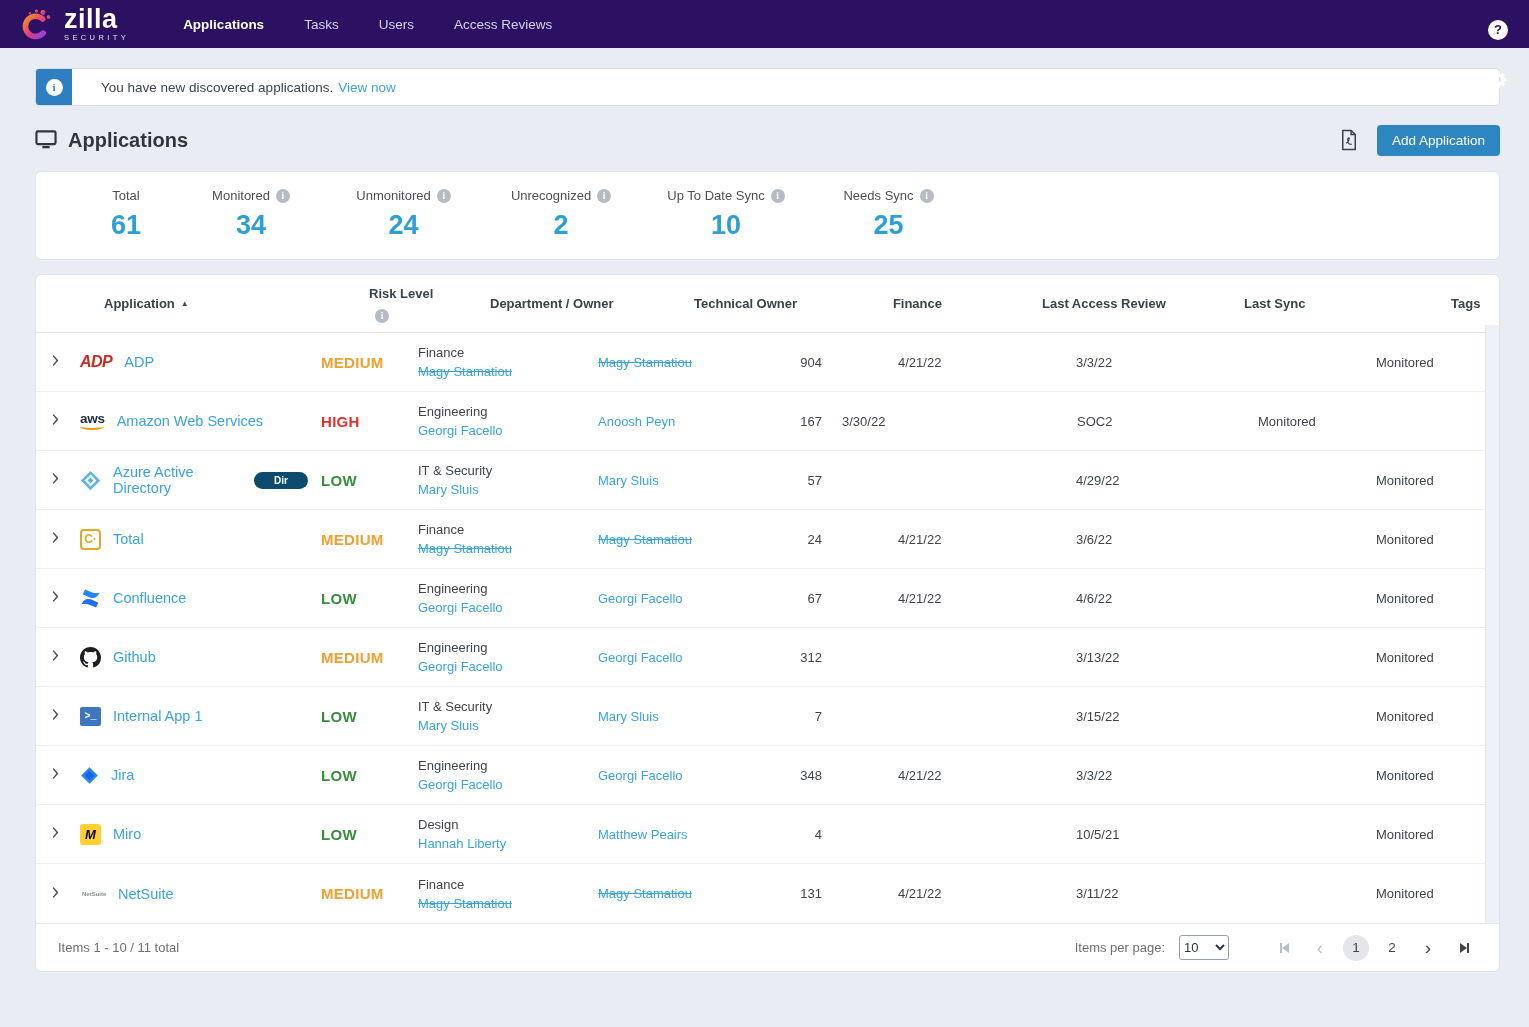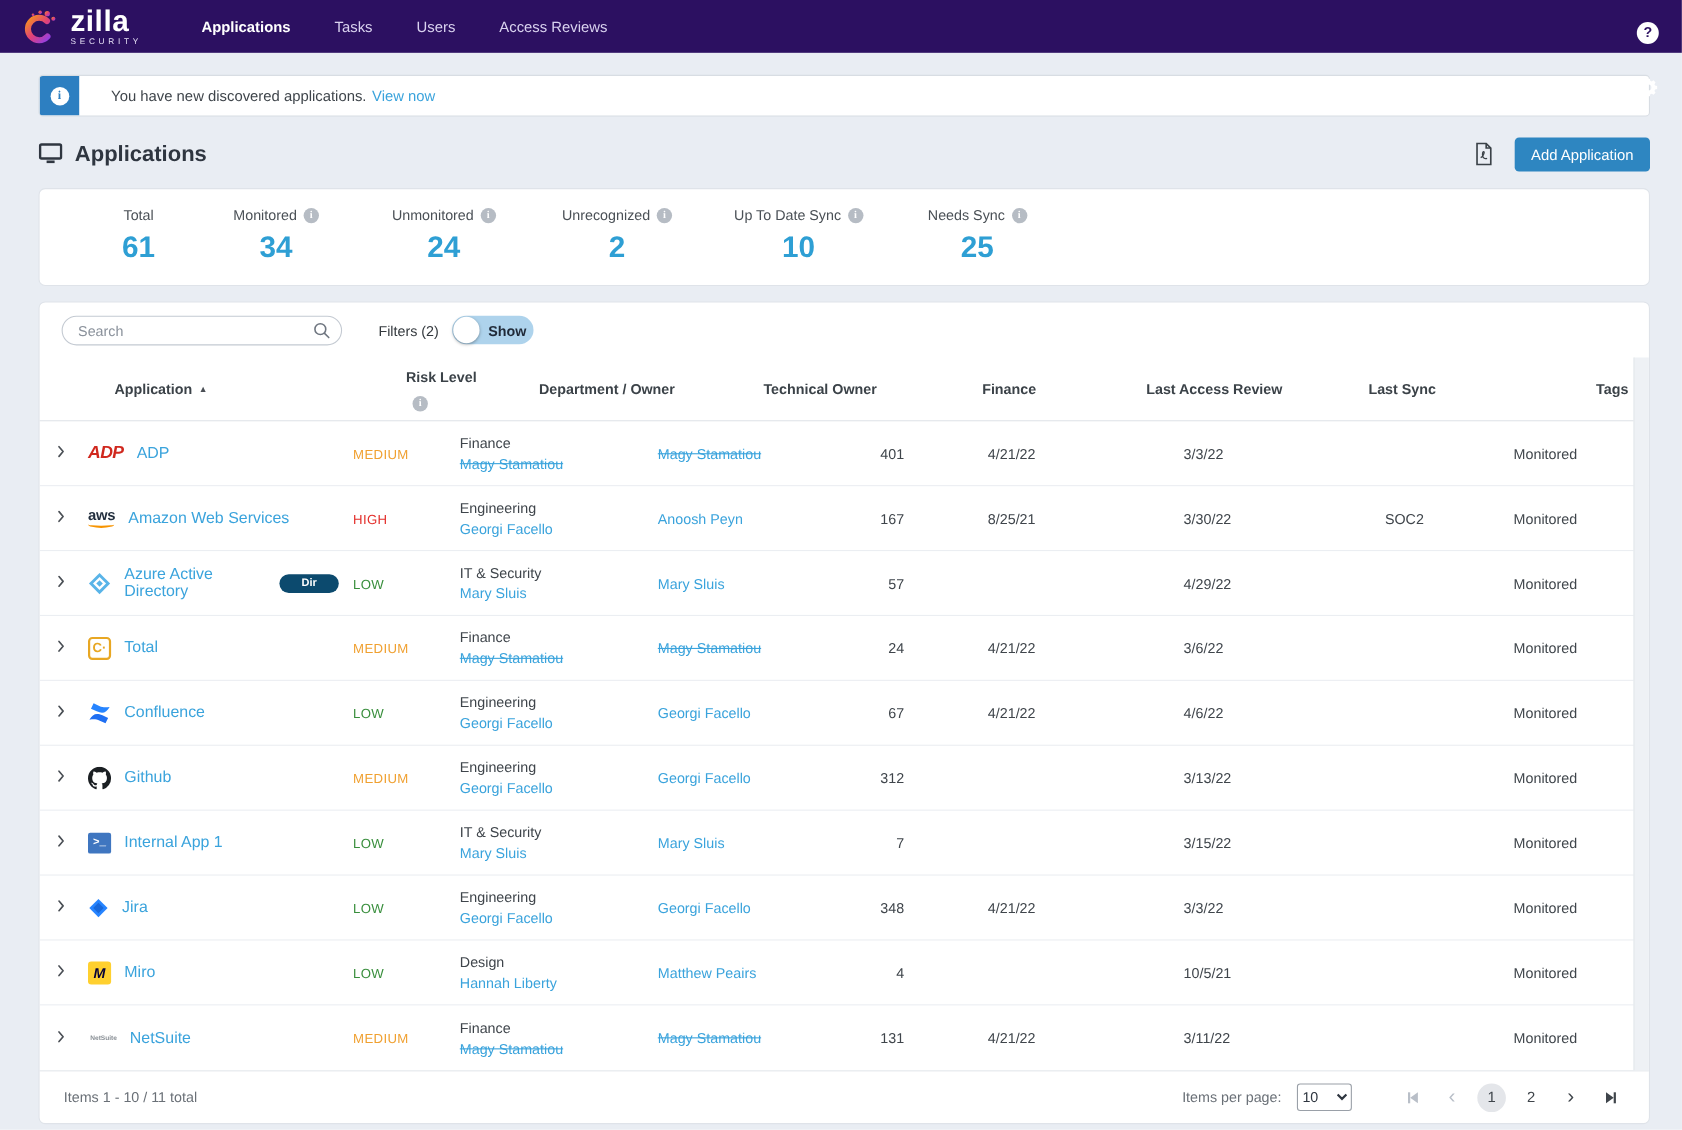--- a/index.html
+++ b/index.html
@@ -91,21 +91,21 @@
   .c-tags { padding-left:7px; }
   .c-status { padding-left:6px; }
   .c-pick { padding-left:8px; }
 
   .sort-asc { font-size:8px; color:#4a4f55; margin-left:6px; cursor:pointer; vertical-align:1px; }
   .th .info { margin-left:6px; vertical-align:-2px; }
   .chev { display:inline-flex; cursor:pointer; }
 
   .app-link { color:#3aa3dc; font-size:14.5px; }
   .dir-badge { background:#0c4a6e; color:#fff; font-size:10px; font-weight:700; border-radius:9px; padding:3px 20px; margin-left:4px; }
-  .risk { font-size:12px; font-weight:400; letter-spacing:.3px; }
+  .risk { font-size:15px; font-weight:700; letter-spacing:.3px; }
   .dept-name { color:#3f454b; margin-bottom:4px; }
   .owner-link { color:#3aa3dc; display:inline-block; }
   .owner-link.struck { text-decoration:line-through; }
 
   
   .lgwrap { margin-right:12px; display:inline-flex; align-items:center; }
   .lg-adp { color:#d0281e; font-weight:800; font-style:italic; font-size:16px; letter-spacing:-.5px; }
   .lg-aws { display:inline-flex; flex-direction:column; align-items:center; line-height:1; }
   .lg-aws b { color:#232f3e; font-size:13.5px; font-weight:800; letter-spacing:-.3px; }
   .lg-aws i { width:24px; height:7px; border-bottom:2.5px solid #f79400; border-radius:50%; margin-top:-2px; }
@@ -251,36 +251,20 @@
         <span>Needs Sync</span>
         <span class="info"></span>
       </div>
     <div class="stat-value">25</div>
   </div>
 </div>
 
 <div class="table-card">
   <div class="gutter"></div>
 
-  <div class="toolbar">
-    <div class="search-box">
-      <input class="search-input" type="text" placeholder="Search" style="">
-      <span class="search-mag">
-        <svg viewBox="0 0 20 20" width="17" height="17">
-          <circle cx="8.5" cy="8.5" r="5.8" fill="none" stroke="#6f7680" stroke-width="1.7"></circle>
-          <line x1="13" y1="13" x2="17.5" y2="17.5" stroke="#6f7680" stroke-width="1.7" stroke-linecap="round"></line>
-        </svg>
-      </span>
-    </div>
-    <span class="filters-label">Filters (2)</span>
-    <div class="toggle">
-      <span class="toggle-knob"></span>
-      <span class="toggle-label">Show</span>
-    </div>
-  </div>
 
   <div class="thead">
     <div class="th c-chev"></div>
     <div class="th c-app">
         <span>Application</span>
         <span class="sort-asc">▲</span>
       </div>
     <div class="th c-risk"><span>Risk Level</span><span class="info"></span></div>
     <div class="th c-dept"><span>Department / Owner</span></div>
     <div class="th c-tech"><span>Technical Owner</span></div>
@@ -306,21 +290,21 @@
               <polyline points="9,5 15,12 9,19" fill="none" stroke="#4a4f55" stroke-width="2.4" stroke-linecap="round" stroke-linejoin="round"></polyline>
             </svg>
           </span></div>
         <div class="td c-app">
           <span class="lgwrap lg-adp">ADP</span>
           <a class="app-link">ADP</a>
         </div>
         <div class="td c-risk"><span class="risk" style="color: rgb(240, 160, 48);">MEDIUM</span></div>
         <div class="td c-dept"><div class="dept-name">Finance</div><a class="owner-link struck">Magy Stamatiou</a></div>
         <div class="td c-tech"><a class="owner-link struck">Magy Stamatiou</a></div>
-        <div class="td c-acc">401</div>
+        <div class="td c-acc">904</div>
         <div class="td c-lar">4/21/22</div>
         <div class="td c-sync">3/3/22</div>
         <div class="td c-tags"></div>
         <div class="td c-status">Monitored</div>
         <div class="td c-pick"></div>
       </div>
       <div class="trow">
         <div class="td c-chev"><span class="chev">
             <svg viewBox="0 0 24 24" width="15" height="15">
               <polyline points="9,5 15,12 9,19" fill="none" stroke="#4a4f55" stroke-width="2.4" stroke-linecap="round" stroke-linejoin="round"></polyline>
@@ -332,21 +316,20 @@
               <b>aws</b>
               <i></i>
             </span>
           </span>
           <a class="app-link">Amazon Web Services</a>
         </div>
         <div class="td c-risk"><span class="risk" style="color: rgb(227, 47, 43);">HIGH</span></div>
         <div class="td c-dept"><div class="dept-name">Engineering</div><a class="owner-link">Georgi Facello</a></div>
         <div class="td c-tech"><a class="owner-link">Anoosh Peyn</a></div>
         <div class="td c-acc">167</div>
-        <div class="td c-lar">8/25/21</div>
         <div class="td c-sync">3/30/22</div>
         <div class="td c-tags">SOC2</div>
         <div class="td c-status">Monitored</div>
         <div class="td c-pick"></div>
       </div>
       <div class="trow">
         <div class="td c-chev"><span class="chev">
             <svg viewBox="0 0 24 24" width="15" height="15">
               <polyline points="9,5 15,12 9,19" fill="none" stroke="#4a4f55" stroke-width="2.4" stroke-linecap="round" stroke-linejoin="round"></polyline>
             </svg>

